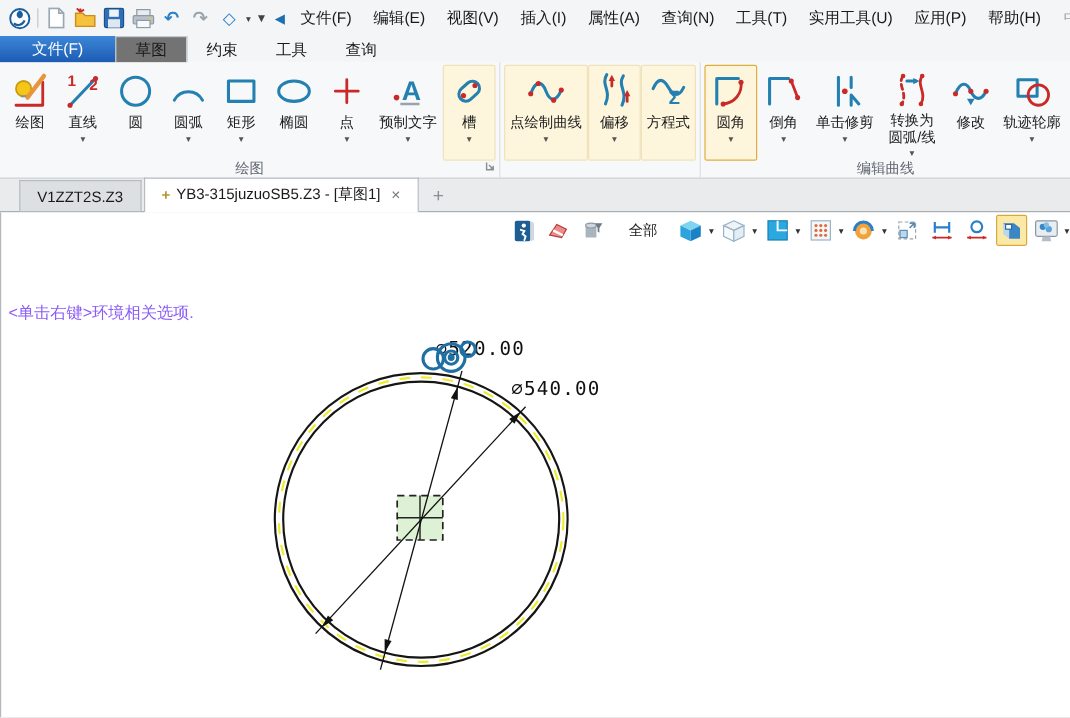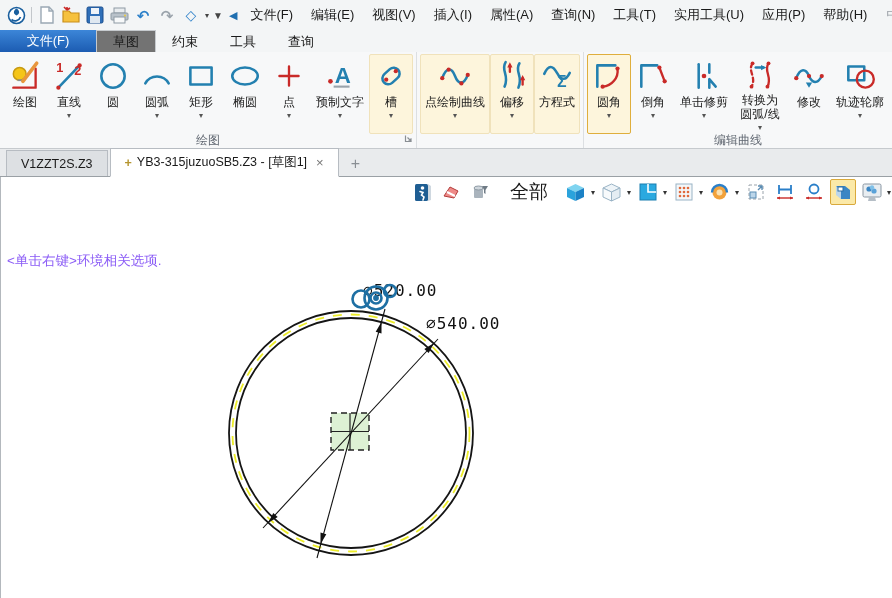--- a/index.html
+++ b/index.html
@@ -35,34 +35,34 @@
   .ricon{height:38px;display:flex;align-items:center;justify-content:center;}
   .rlabel{font-size:12px;line-height:14px;white-space:nowrap;color:#1a1a1a;}
   .rlabel.wrap{white-space:normal;text-align:center;max-width:74px;}
   .darr{font-size:8px;color:#555;line-height:10px;margin-top:2px;}
   .sb{stroke:#2380b0;fill:none;stroke-width:2.4;stroke-linecap:round;stroke-linejoin:round;}
   .sr{stroke:#c92a28;fill:none;stroke-width:2.2;stroke-linecap:round;stroke-linejoin:round;}
   .fr{fill:#c92a28;}
   .fb{fill:#2380b0;}
 
   
-  .doctabs{position:absolute;top:149px;left:0;width:892px;height:28px;background:#e9ebed;border-bottom:1px solid #9aa0a5;box-sizing:border-box;display:flex;align-items:flex-end;padding-left:6px;}
+  .doctabs{position:absolute;top:149px;left:0;width:892px;height:28px;background:#e9ebed;border-bottom:1px solid #9aa0a5;box-sizing:border-box;display:flex;align-items:flex-end;padding-left:16px;}
   .dtab{height:25px;display:flex;align-items:center;padding:0 14px;background:#dde0e3;border:1px solid #b7bcc2;border-bottom:none;margin-right:2px;font-size:12.5px;flex:none;}
   .dtab.active{background:#fff;height:27px;margin-bottom:-1px;border-bottom:1px solid #fff;}
   .mod-plus{color:#b5952f;font-weight:bold;margin-right:5px;}
   .tab-close{color:#777;margin-left:9px;font-size:13px;}
   .newtab{color:#8a8f94;font-size:16px;padding:0 10px;line-height:25px;}
 
   
   .canvas{position:absolute;top:177px;left:0;width:892px;height:421px;background:#fff;border-left:1px solid #b3b8bd;box-sizing:border-box;}
   .dtoolbar{position:absolute;top:2px;right:0;display:flex;align-items:center;gap:3px;}
   .ticon{width:24px;height:24px;display:flex;align-items:center;justify-content:center;flex:none;border:1px solid transparent;border-radius:2px;}
   .ticon.sel{background:#fbe9a8;border-color:#d9a93c;}
   .tdd{font-size:8px;color:#333;margin-left:-1px;margin-right:1px;}
-  .filter-label{font-size:19px;margin:0 12px 0 14px;}
+  .filter-label{font-size:12px;margin:0 12px 0 14px;}
   .statuslines{position:absolute;top:29px;left:6px;font-size:13.5px;color:#8b5cf6;line-height:22px;white-space:pre;}
   .drawing{position:absolute;top:0;left:0;}
   .dimtext{font-family:"DejaVu Sans Mono",monospace;font-size:16px;fill:#111;letter-spacing:1px;}
 </style>
 </head>
 <body>
 
 <div id="app">
 
   <div class="menubar">

